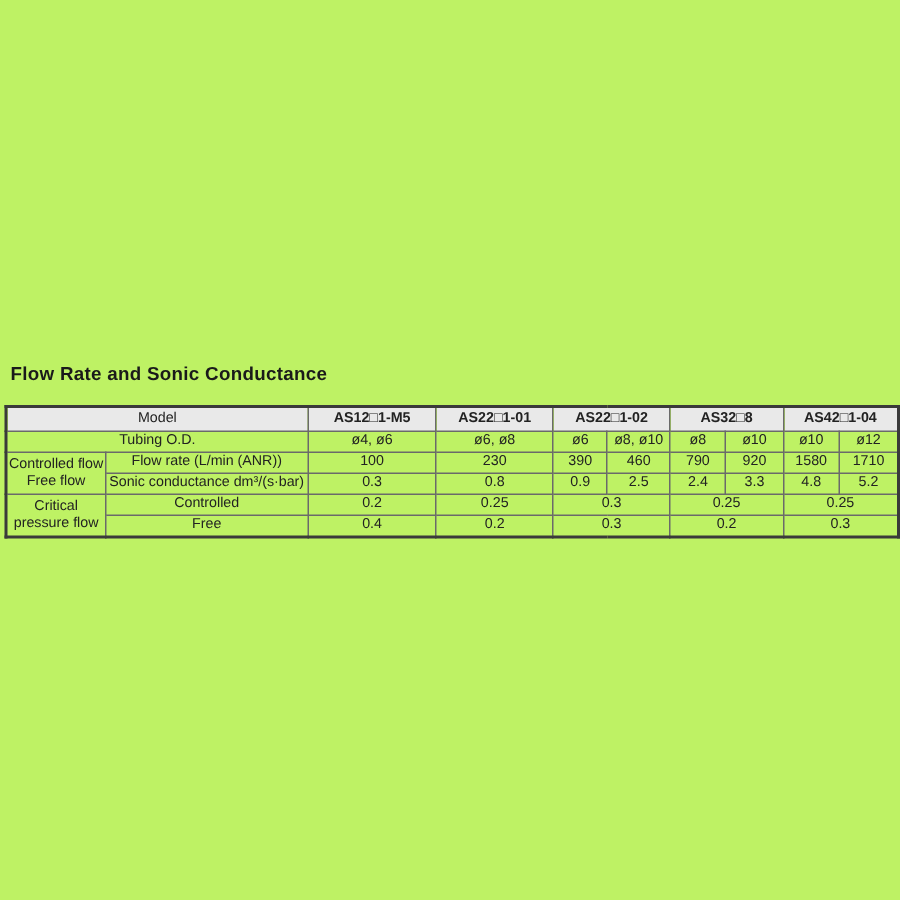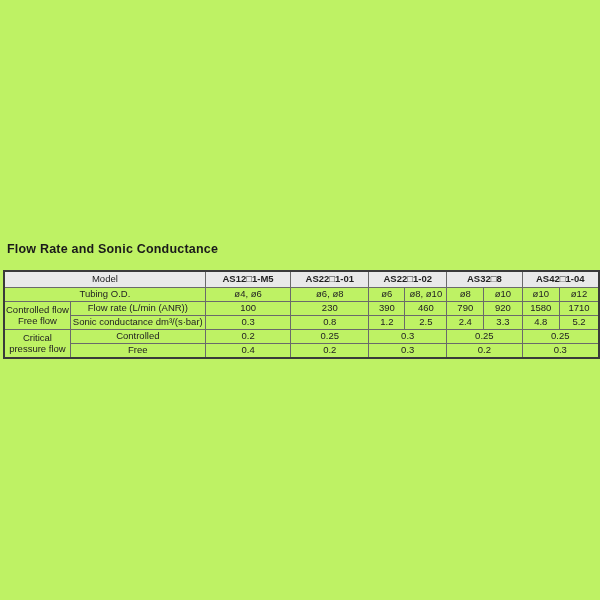--- a/index.html
+++ b/index.html
@@ -124,21 +124,21 @@
         <td>790</td>
         <td class="bR">920</td>
         <td>1580</td>
         <td>1710</td>
       </tr>
 
       <tr>
         <td class="row-label bR bB">Sonic conductance dm³/(s·bar)</td>
         <td class="bR bB">0.3</td>
         <td class="bR bB">0.8</td>
-        <td class="bB">1.2</td>
+        <td class="bB">0.9</td>
         <td class="bR bB">2.5</td>
         <td class="bB">2.4</td>
         <td class="bR bB">3.3</td>
         <td class="bB">4.8</td>
         <td class="bB">5.2</td>
       </tr>
 
       <tr>
         <td rowspan="2" class="group-label">
           <div>Critical</div>

